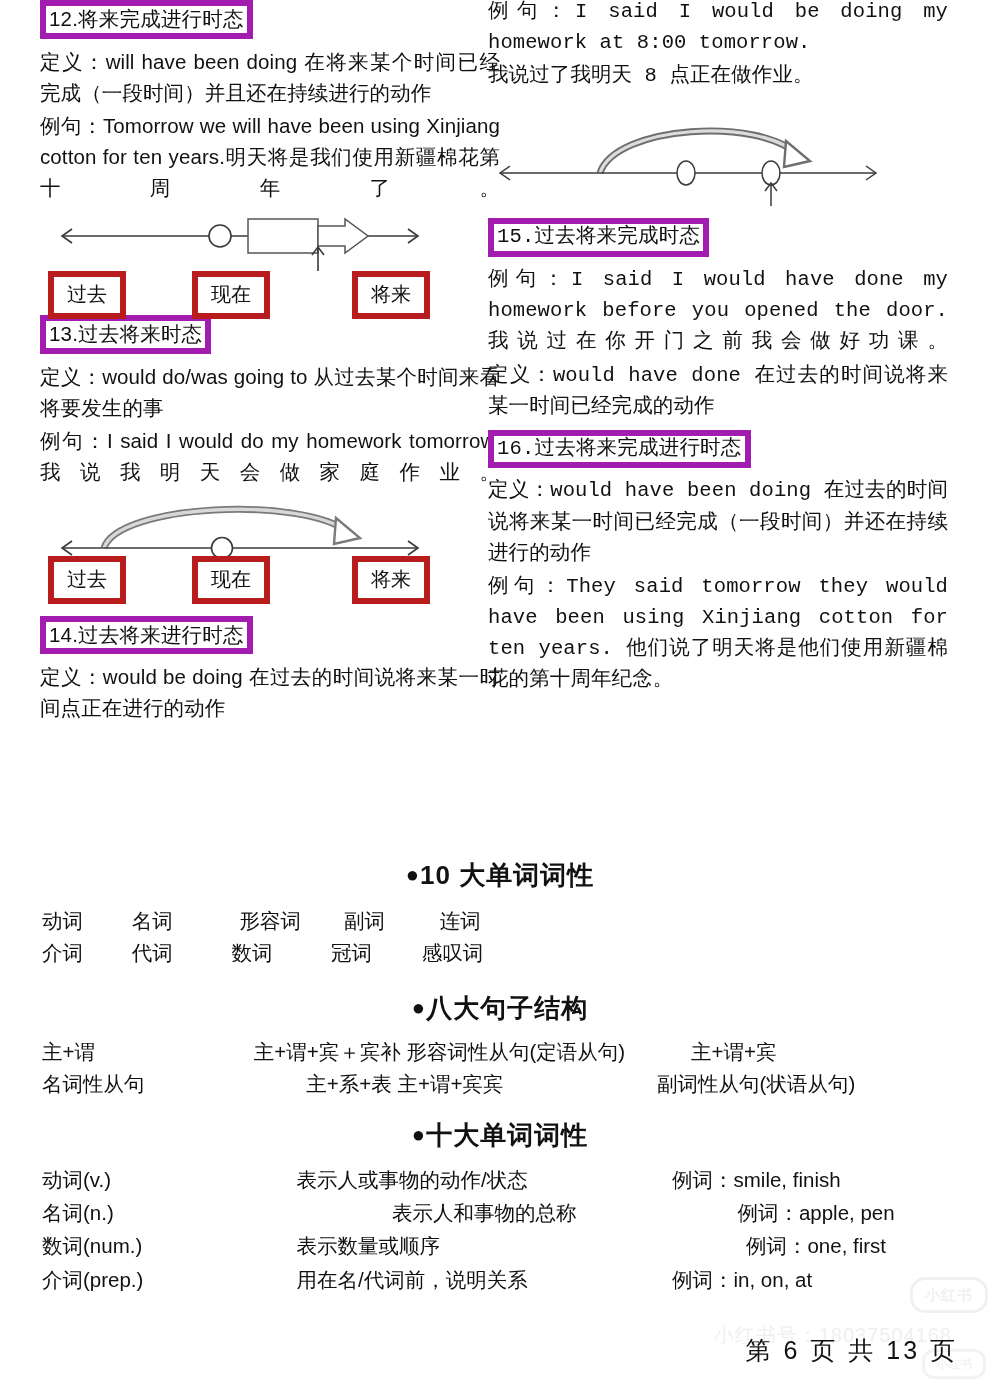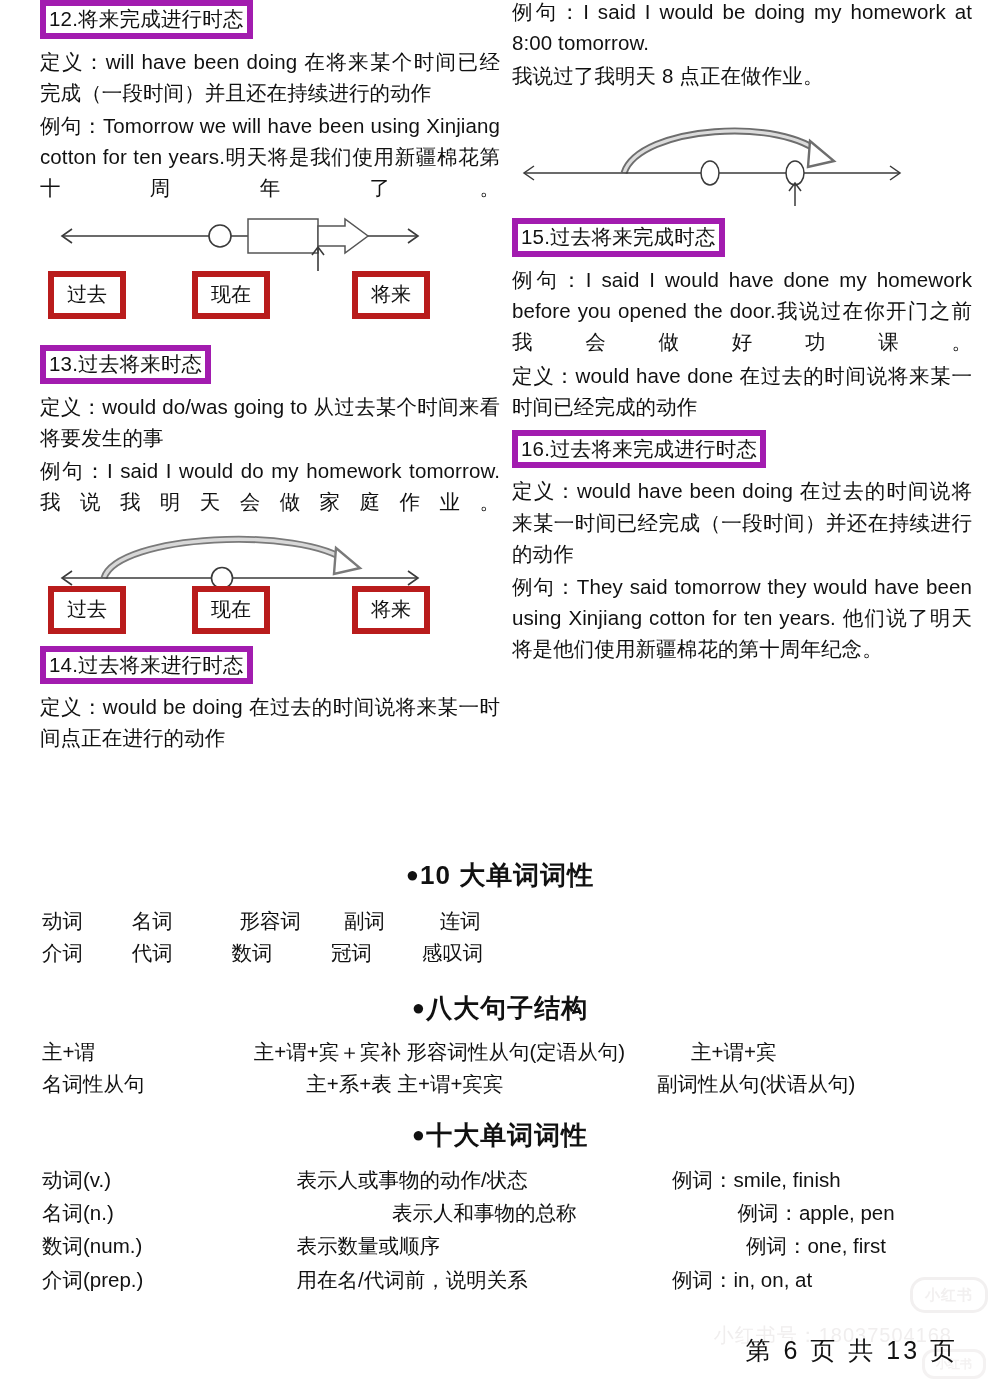--- a/index.html
+++ b/index.html
@@ -10,21 +10,21 @@
     color:#111;
     position:relative;
     overflow:hidden;
   }
   .page{position:relative;width:1000px;height:1385px;}
 
   
   .cols{position:absolute;left:0;top:0;width:1000px;height:850px;}
   .col{position:absolute;top:0;width:460px;}
   .col-left{left:40px;}
-  .col-right{left:512px;}
+  .col-right{left:488px;font-family:Liberation Mono, monospace;}
 
   
   .boxhead{
     display:inline-block;
     border:6px solid #a21caf;
     background:#fff;
     padding:1px 3px 2px 3px;
     font-size:20.5px;
     line-height:1.15;
     letter-spacing:.2px;
@@ -167,21 +167,21 @@
           <polyline points="272,44 278,36 284,44" fill="none" stroke="#3a3a3a" stroke-width="1.6"></polyline>
         </svg>
       </div>
 
       <div class="tlabels">
         <div class="tlabel" style="left:8px;top:0;">过去</div>
         <div class="tlabel" style="left:152px;top:0;">现在</div>
         <div class="tlabel" style="left:312px;top:0;">将来</div>
       </div>
 
-      <div class="boxhead" style="margin-top:34px;">13.过去将来时态</div>
+      <div class="boxhead" style="margin-top:4px;">13.过去将来时态</div>
 
       <p class="para just">定义：would do/was going to  从过去某个时间来看将要发生的事</p>
 
       <p class="para jall">例句：I said I would do my homework tomorrow. 我说我明天会做家庭作业。</p>
 
       
       <div class="tl">
         <svg width="400" height="62" viewBox="0 0 400 62">
 
           <path d="M64,52 C78,8 262,0 308,36" fill="none" stroke="#7a7a7a" stroke-width="7" stroke-linecap="butt"></path>

